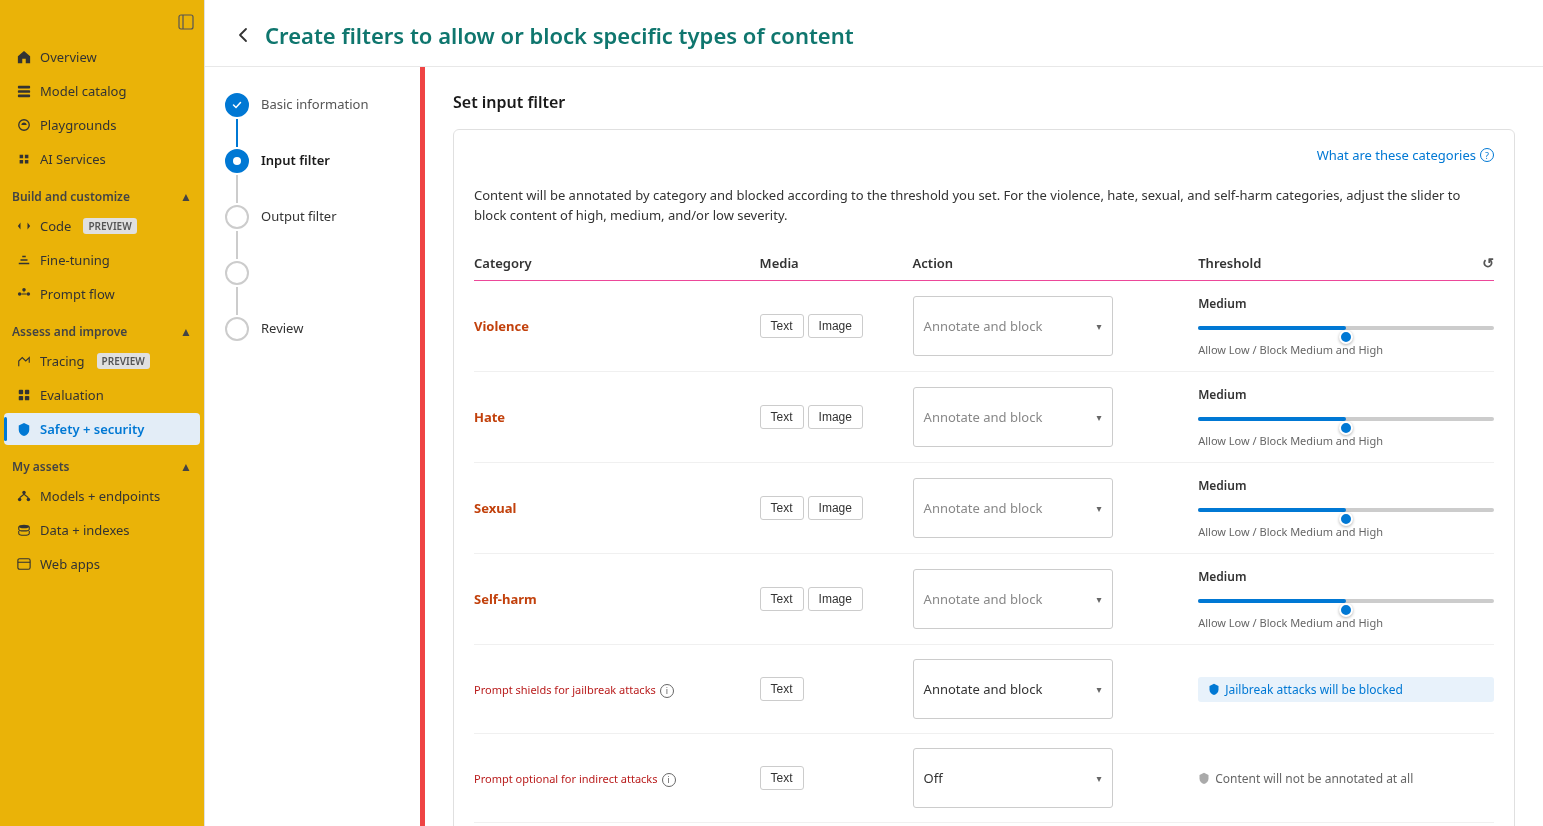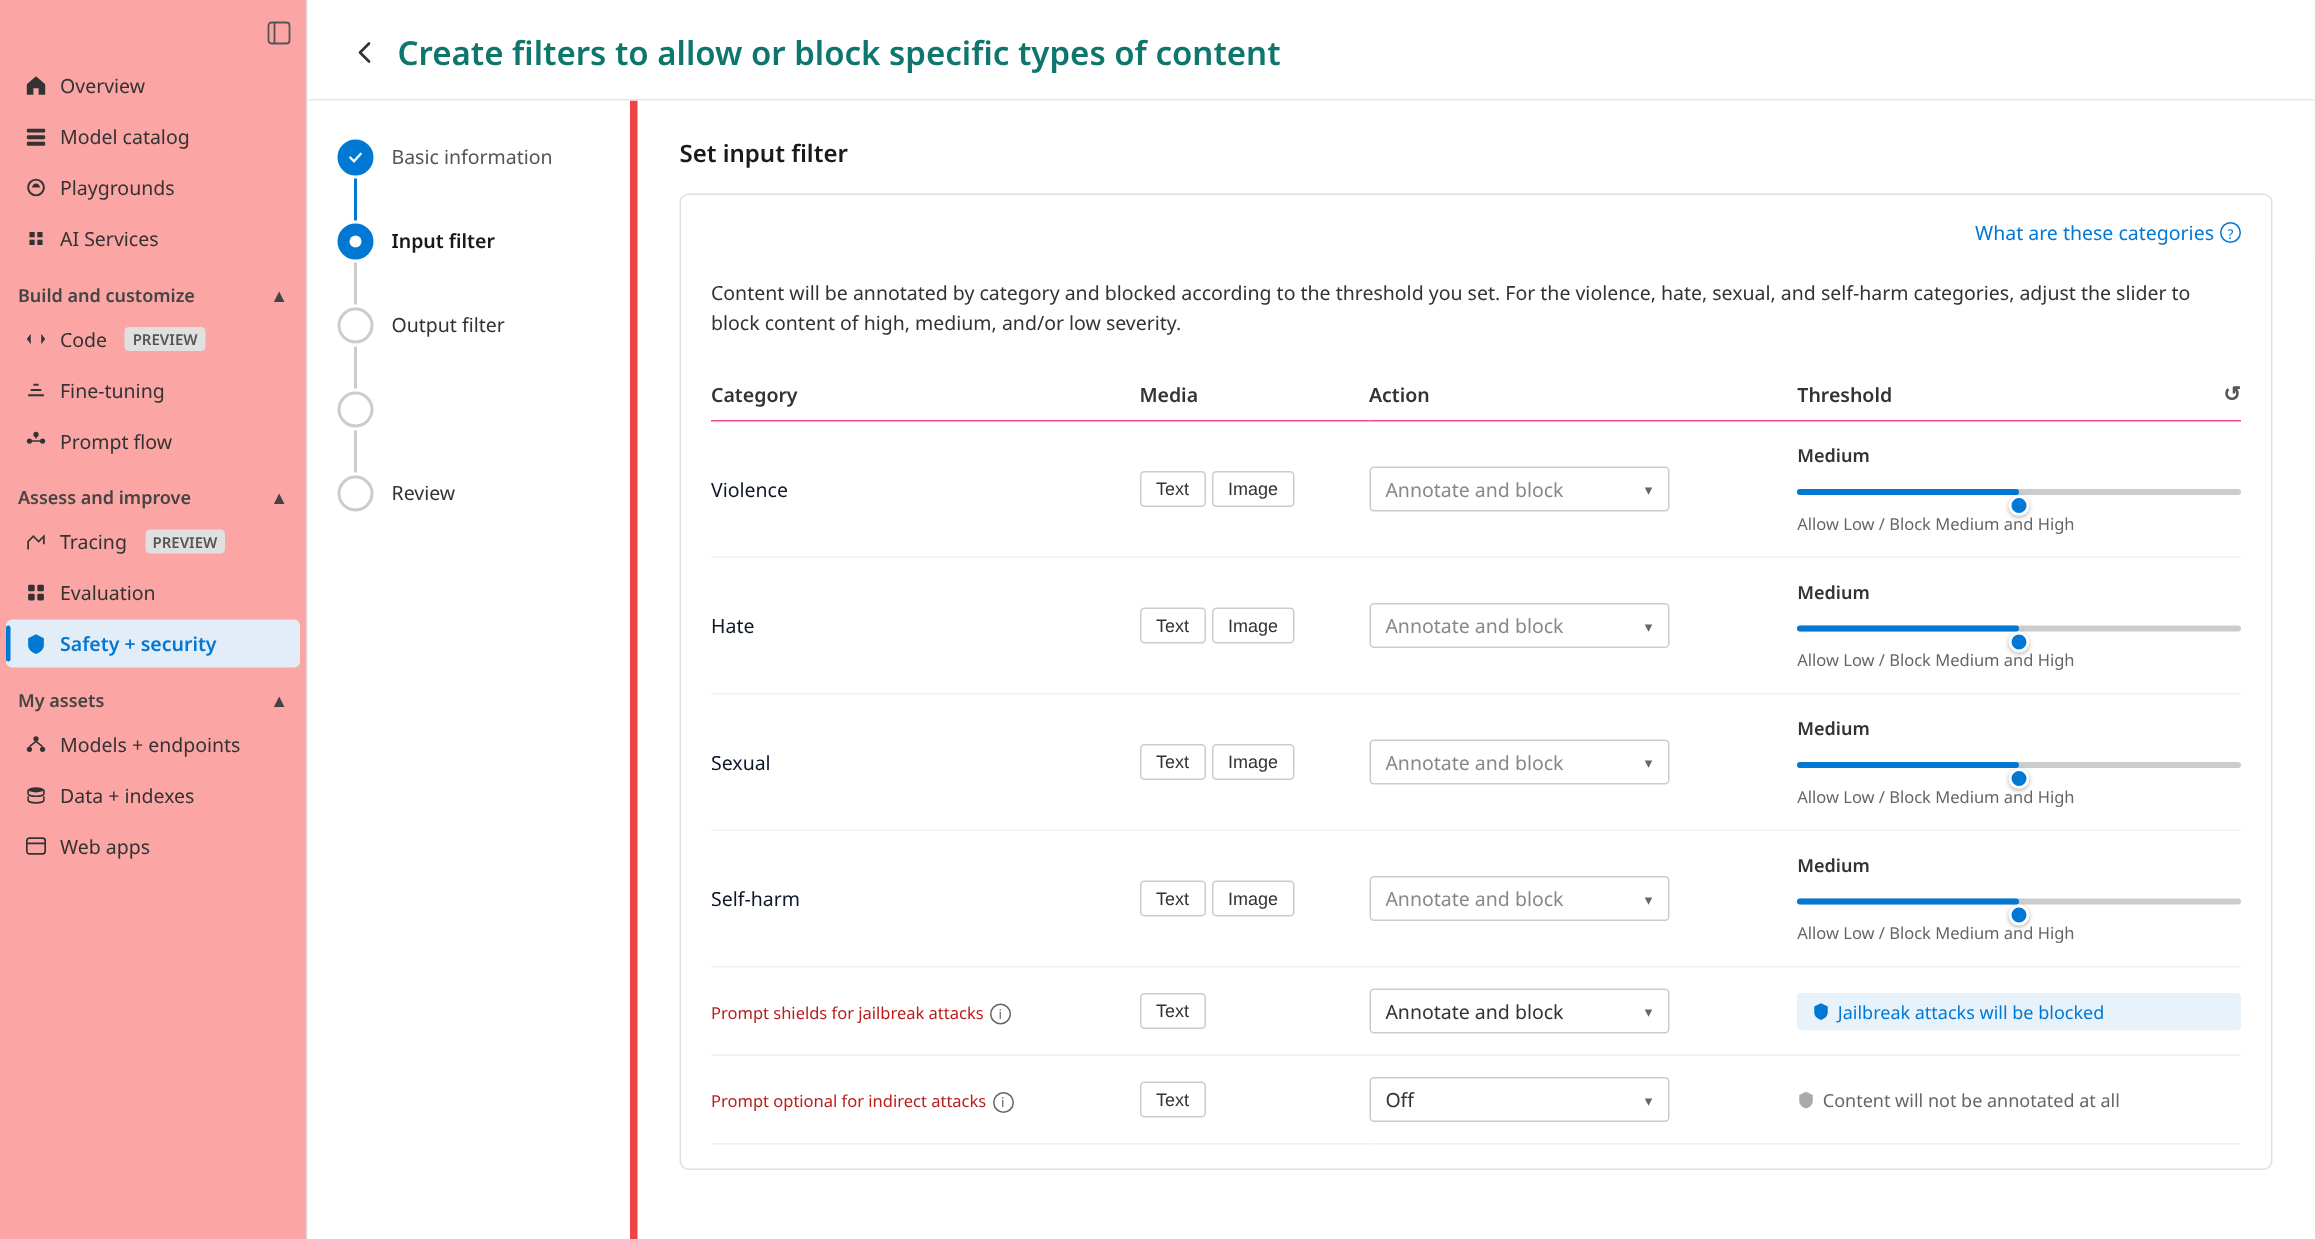--- a/index.html
+++ b/index.html
@@ -2,21 +2,21 @@
 <html><head>
   <meta charset="utf-8">
   <style>
     * { box-sizing: border-box; margin: 0; padding: 0; }
     body { font-family: 'Segoe UI', system-ui, sans-serif; font-size: 13px; background: #f5f5f5; display: flex; height: 826px; overflow: hidden; }
 
     
     .sidebar {
       width: 205px;
       min-width: 205px;
-      background: #fca5a5;
+      background: #eab308;
       border-right: 1px solid #e0e0e0;
       display: flex;
       flex-direction: column;
       padding-top: 8px;
       overflow-y: auto;
     }
     .sidebar-collapse-btn {
       display: flex;
       justify-content: flex-end;
       padding: 6px 10px;
@@ -206,22 +206,23 @@
       vertical-align: middle;
       border-bottom: 1px solid #f0f0f0;
     }
     .col-category { width: 28%; }
     .col-media { width: 15%; }
     .col-action { width: 28%; }
     .col-threshold { width: 29%; }
 
     .category-name {
       font-size: 13px;
-      color: #0f172a;
-      cursor: pointer;
+      color: #c2410c;
+      cursor: pointer;
+      font-weight: bold;
     }
     .category-name-plain {
       font-size: 11px;
       color: #b91c1c;
     }
     .media-buttons {
       display: flex;
       gap: 4px;
     }
     .media-btn {
@@ -232,21 +233,21 @@
       font-size: 12px;
       color: #333;
       cursor: pointer;
     }
 
     .action-dropdown {
       display: flex;
       align-items: center;
       border: 1px solid #ccc;
       border-radius: 3px;
-      padding: 5px 10px;
+      padding: 20px 10px;
       background: #fff;
       font-size: 13px;
       color: #888;
       width: 200px;
       justify-content: space-between;
       cursor: pointer;
     }
     .action-dropdown-filled {
       color: #333;
     }

